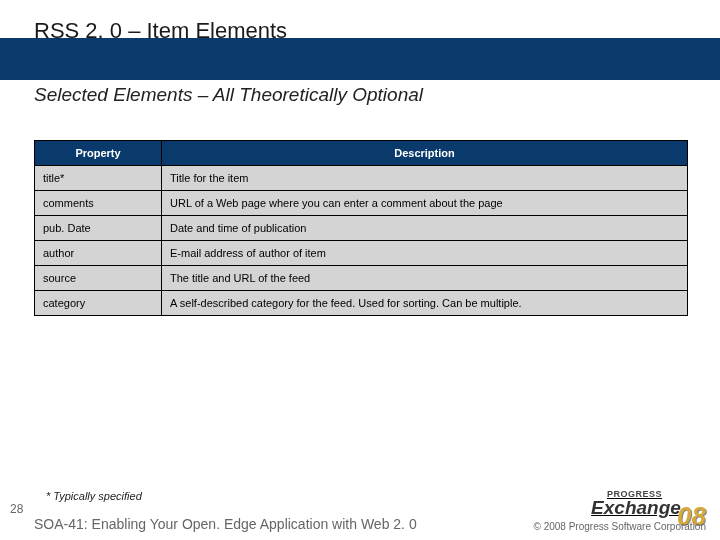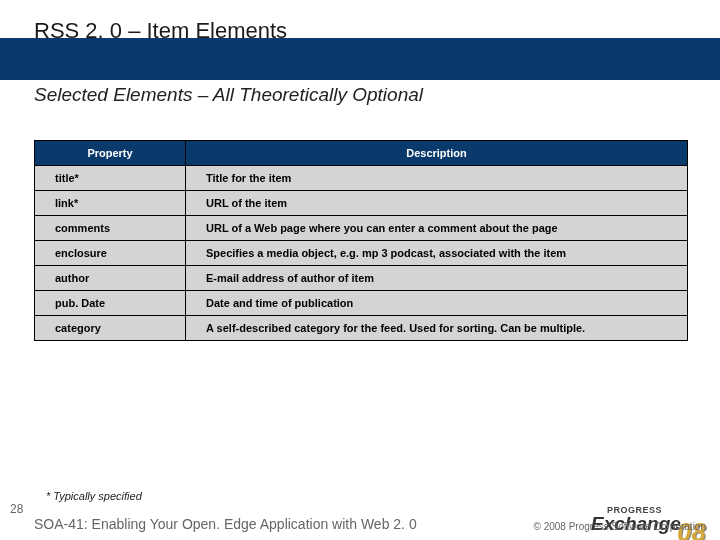--- a/index.html
+++ b/index.html
@@ -47,24 +47,23 @@
   .tbl th {
     background: #0a3a6b;
     color: #fff;
     font-weight: bold;
     padding: 6px 0;
     text-align: center;
     border: 1px solid #000;
   }
   .tbl td {
     border: 1px solid #000;
-    padding: 6px 20px;
+    padding: 6px 8px;
     background: #d4d4d4;
     color: #000;
-    font-weight: bold;
   }
   .tbl td.prop {
     width: 110px;
   }
   .footnote {
     position: absolute;
     top: 490px;
     left: 46px;
     font-size: 11px;
     font-style: italic;
@@ -86,24 +85,25 @@
   }
   .footer-right {
     position: absolute;
     bottom: 8px;
     right: 14px;
     font-size: 10px;
     color: #666;
   }
   .logo {
     position: absolute;
-    bottom: 2px;
+    bottom: 18px;
     right: 14px;
     width: 140px;
     height: 32px;
+    text-decoration: underline;
   }
   .logo .progress-text {
     font-size: 9px;
     font-weight: bold;
     letter-spacing: 0.5px;
     color: #444;
     text-align: right;
     padding-right: 44px;
     line-height: 9px;
   }
@@ -138,38 +138,34 @@
       <th>Property</th>
       <th>Description</th>
     </tr>
   </thead>
   <tbody>
     <tr>
         <td class="prop">title*</td>
         <td>Title for the item</td>
       </tr>
     <tr>
-        <td class="prop">link*</td>
-        <td>URL of the item</td>
-      </tr>
-    <tr>
         <td class="prop">comments</td>
         <td>URL of a Web page where you can enter a comment about the page</td>
       </tr>
     <tr>
-        <td class="prop">enclosure</td>
-        <td>Specifies a media object, e.g. mp 3 podcast, associated with the item</td>
+        <td class="prop">pub. Date</td>
+        <td>Date and time of publication</td>
       </tr>
     <tr>
         <td class="prop">author</td>
         <td>E-mail address of author of item</td>
       </tr>
     <tr>
-        <td class="prop">pub. Date</td>
-        <td>Date and time of publication</td>
+        <td class="prop">source</td>
+        <td>The title and URL of the feed</td>
       </tr>
     <tr>
         <td class="prop">category</td>
         <td>A self-described category for the feed.  Used for sorting. Can be multiple.</td>
       </tr>
   </tbody>
 </table>
 
 <div class="footnote">* Typically specified</div>
 

